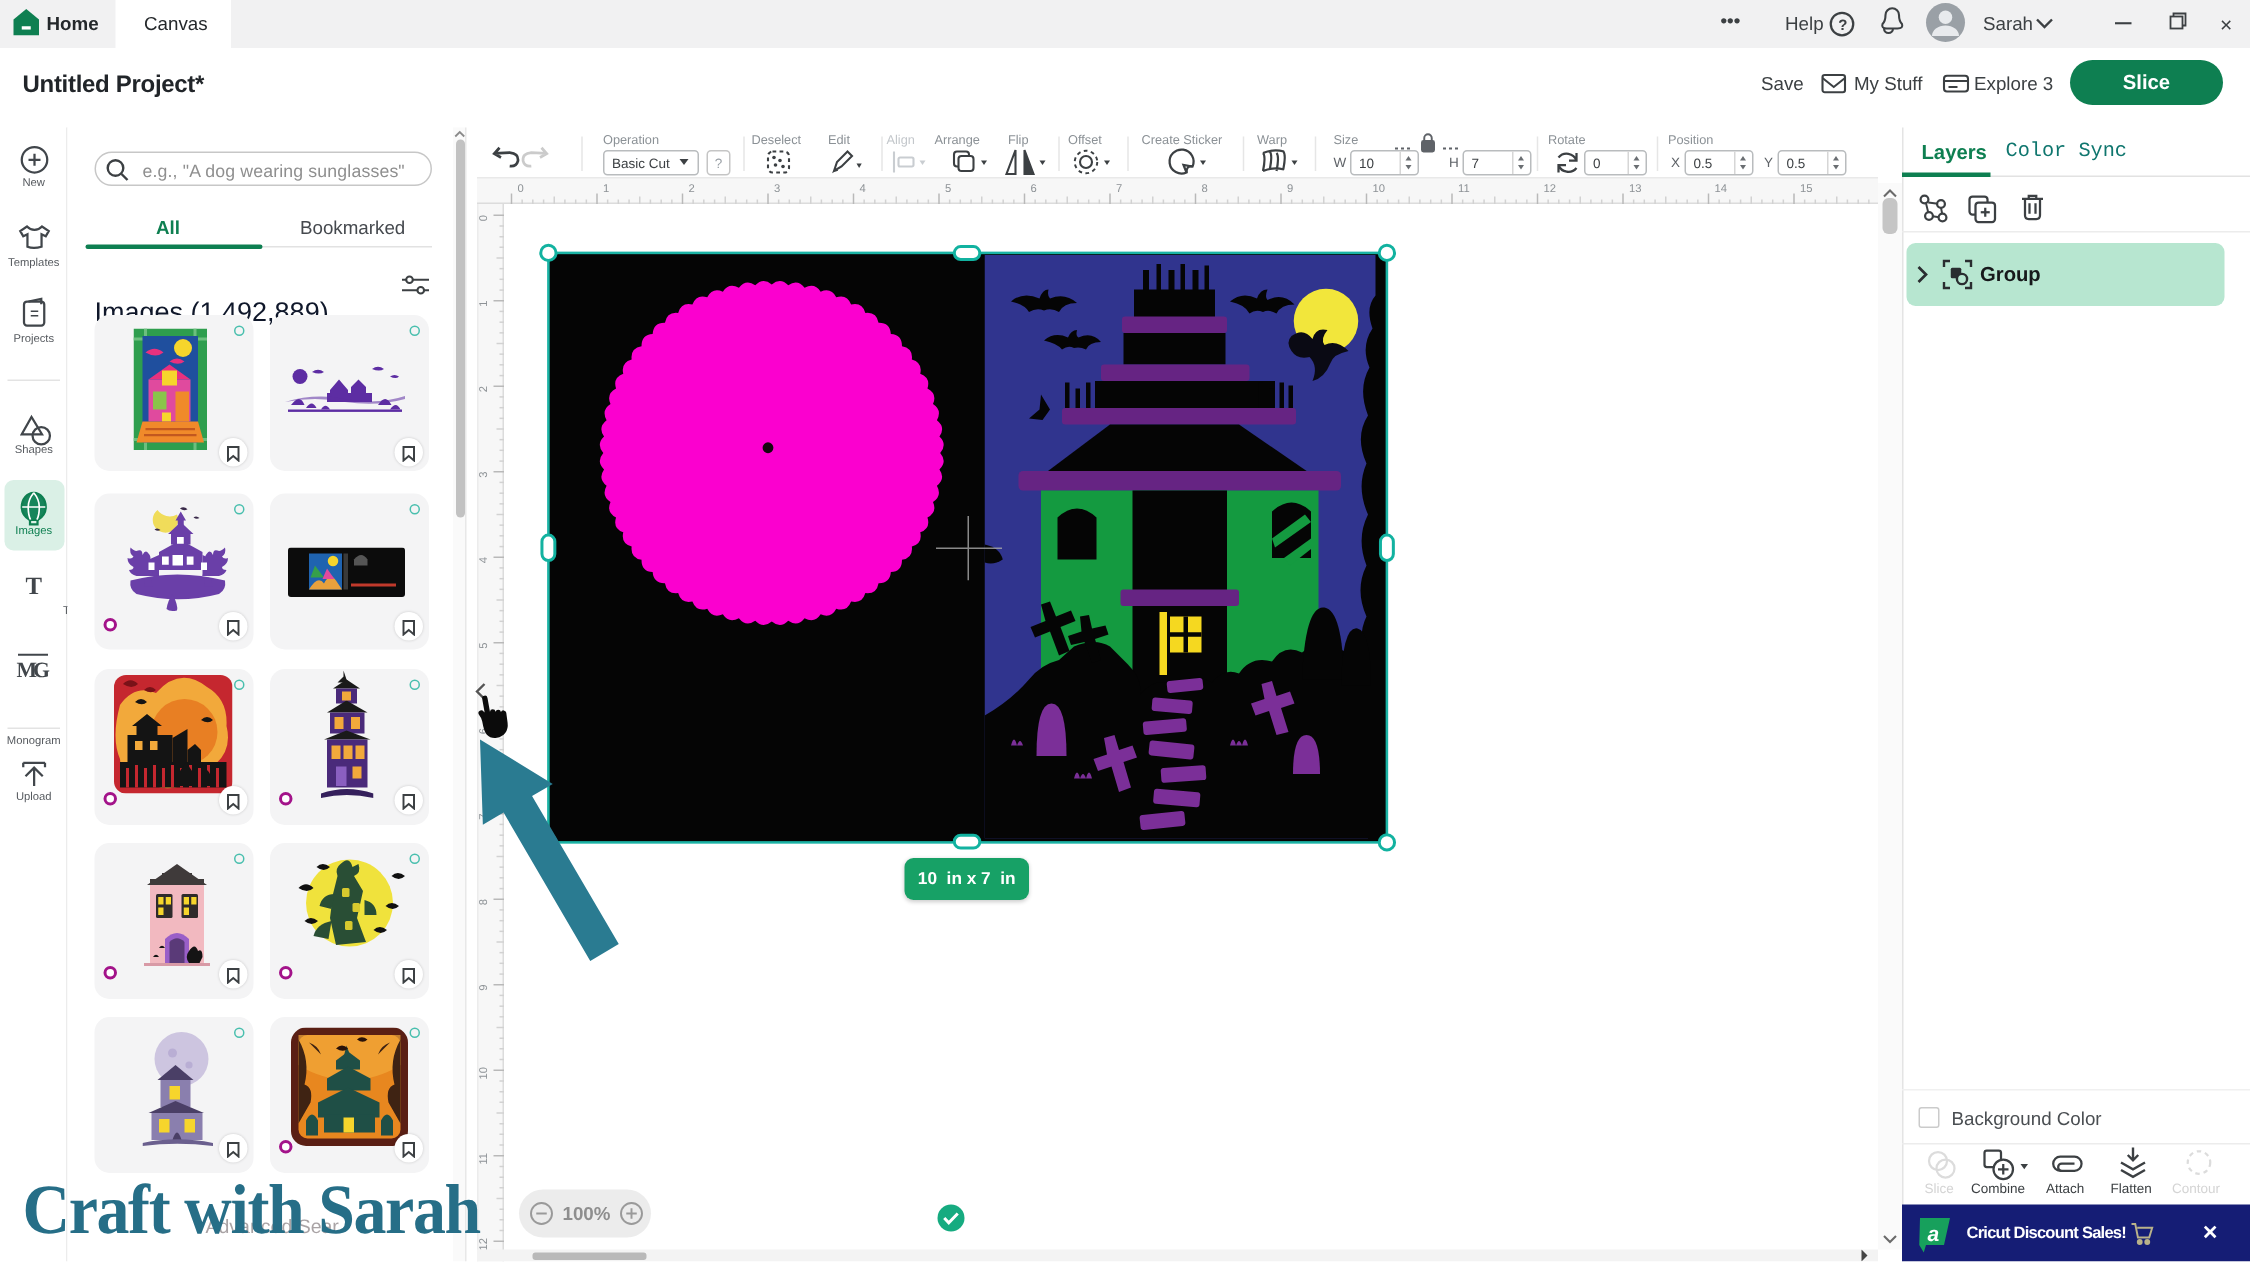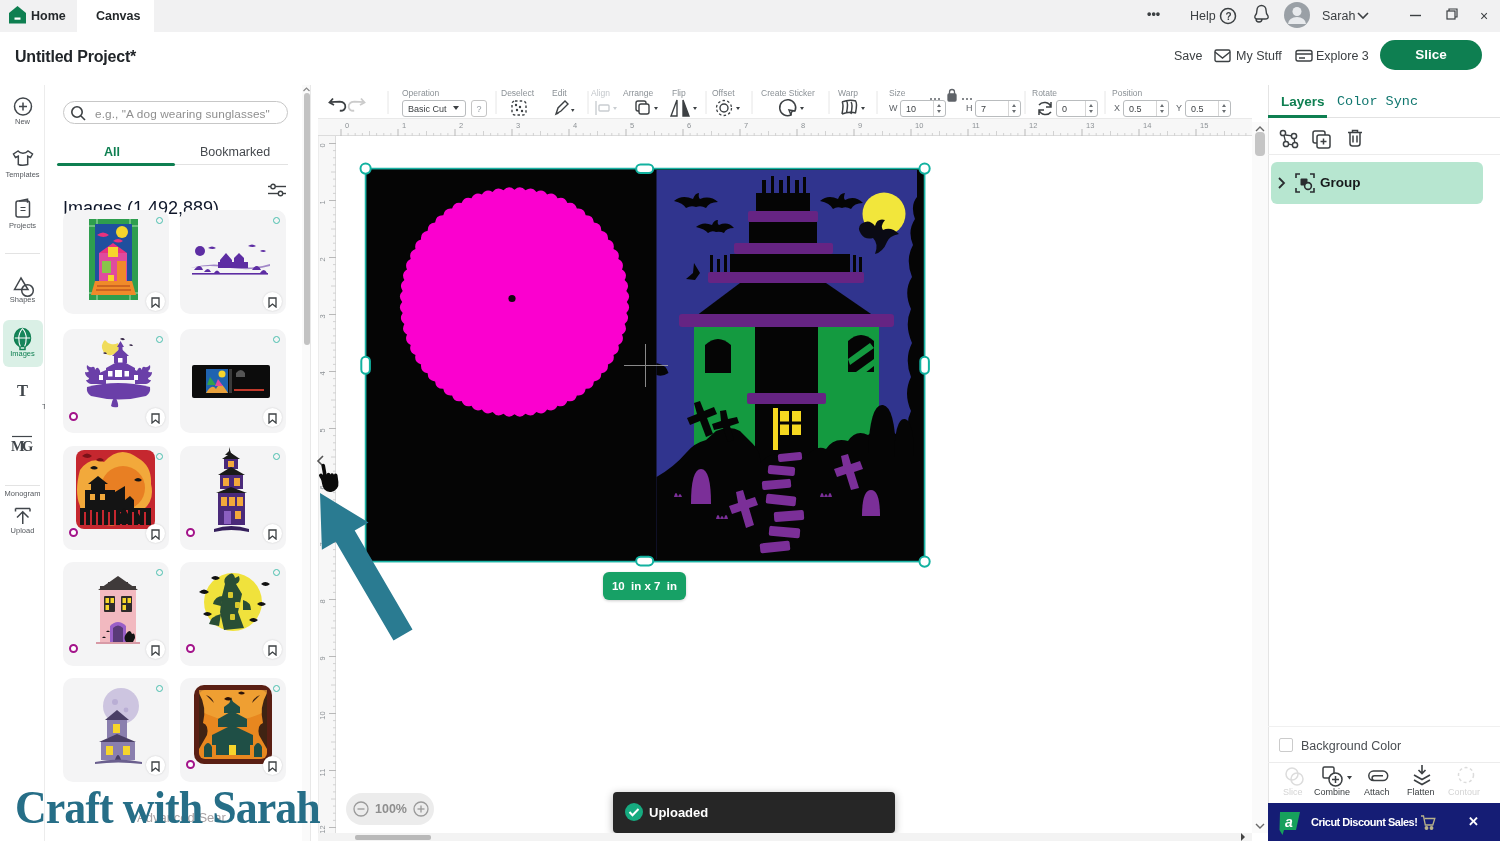--- a/index.html
+++ b/index.html
@@ -3,21 +3,21 @@
 <meta charset="utf-8">
 <style>
   * { margin:0; padding:0; box-sizing:border-box; }
   html,body { width:1500px; height:841px; overflow:hidden; font-family:"Liberation Sans", sans-serif; background:#fff; }
   .abs { position:absolute; }
   #app { position:relative; width:1500px; height:841px; }
   
   #topbar { left:0; top:0; width:1500px; height:32px; background:#f1f1f2; }
   #home-lb { left:31px; top:9px; font-size:12.5px; font-weight:700; color:#24282b; }
   #canvastab { left:77px; top:0; width:77px; height:32px; background:#fff; }
-  #canvastab span { position:absolute; left:19px; top:9px; font-size:12.5px; font-weight:700; color:#24282b; }
+  #canvastab span { position:absolute; left:19px; top:9px; font-size:12.5px; font-weight:400; color:#24282b; }
   .topr { color:#3c4043; font-size:12.5px; }
   
   #bar2 { left:0; top:32px; width:1500px; height:53px; background:#fff; }
   #projname { left:15px; top:48px; font-size:16px; font-weight:700; color:#212529; letter-spacing:-0.2px; }
   #makebtn { left:1380px; top:40px; width:102px; height:30px; background:#0e7f51; border-radius:16px; color:#fff; font-weight:700; font-size:13.5px; text-align:center; line-height:30px; }
   
   #sidebar { left:0; top:85px; width:45px; height:756px; background:#fff; border-right:1px solid #ececec; }
   .sb-lb { position:absolute; width:45px; text-align:center; font-size:7.5px; color:#55595e; }
   .sb-div { position:absolute; left:5px; width:35px; border-top:1px solid #e3e3e3; }
   
@@ -1066,23 +1066,20 @@
     </g>
   </svg>
 
   <svg class="abs" style="left:300px;top:450px;" width="130" height="200" viewBox="0 0 130 200">
     <polygon points="20,43 68.5,72.6 54.7,80.6 112.5,179.4 93.5,190.6 35.7,91.7 21.9,99.8" fill="#2a7b91"></polygon>
     <g transform="translate(17,13) rotate(-10 12 18)">
       <path fill="#0b0b0b" d="M7.2 1.8 q0 -1.8 1.8 -1.8 q1.8 0 1.8 1.8 l0 9.4 q0.5 -1.6 2.1 -1.3 q1.6 0.3 1.6 1.9 q0.6 -1.3 2 -1 q1.5 0.3 1.5 1.8 q0.7 -1.1 2 -0.7 q1.4 0.4 1.4 1.8 l-0.3 6.8 q-0.2 4 -2.6 6.3 q-2.6 2.4 -6.2 2.3 q-4.2 -0.1 -6.3 -3.4 q-1.2 -2 -1.3 -5.6 l-0.1 -3.6 q0 -2 -1.2 -4.2 q-1 -2 0.6 -2.8 q1.7 -0.8 2.8 0.9 l0.4 0.7 Z"></path>
     </g>
   </svg>
 
-  <div class="abs" id="toast">
-      <span class="t">Uploaded</span>
-    </div>
   <div class="abs" id="zoompill">
       <span class="z">100%</span>
     </div>
   <svg class="abs" style="left:624px;top:802px;" width="20" height="20" viewBox="0 0 20 20">
     <circle cx="10" cy="10" r="9" fill="#16ab80"></circle>
     <path d="M5.5 10 l3 3.2 l6 -6.2" stroke="#fff" stroke-width="2" fill="none"></path>
   </svg>
   <svg class="abs" style="left:353px;top:801px;" width="76" height="16" viewBox="0 0 76 16">
     <g stroke="#9a9a9a" fill="none" stroke-width="1.3">
       <circle cx="8" cy="8" r="7"></circle>

